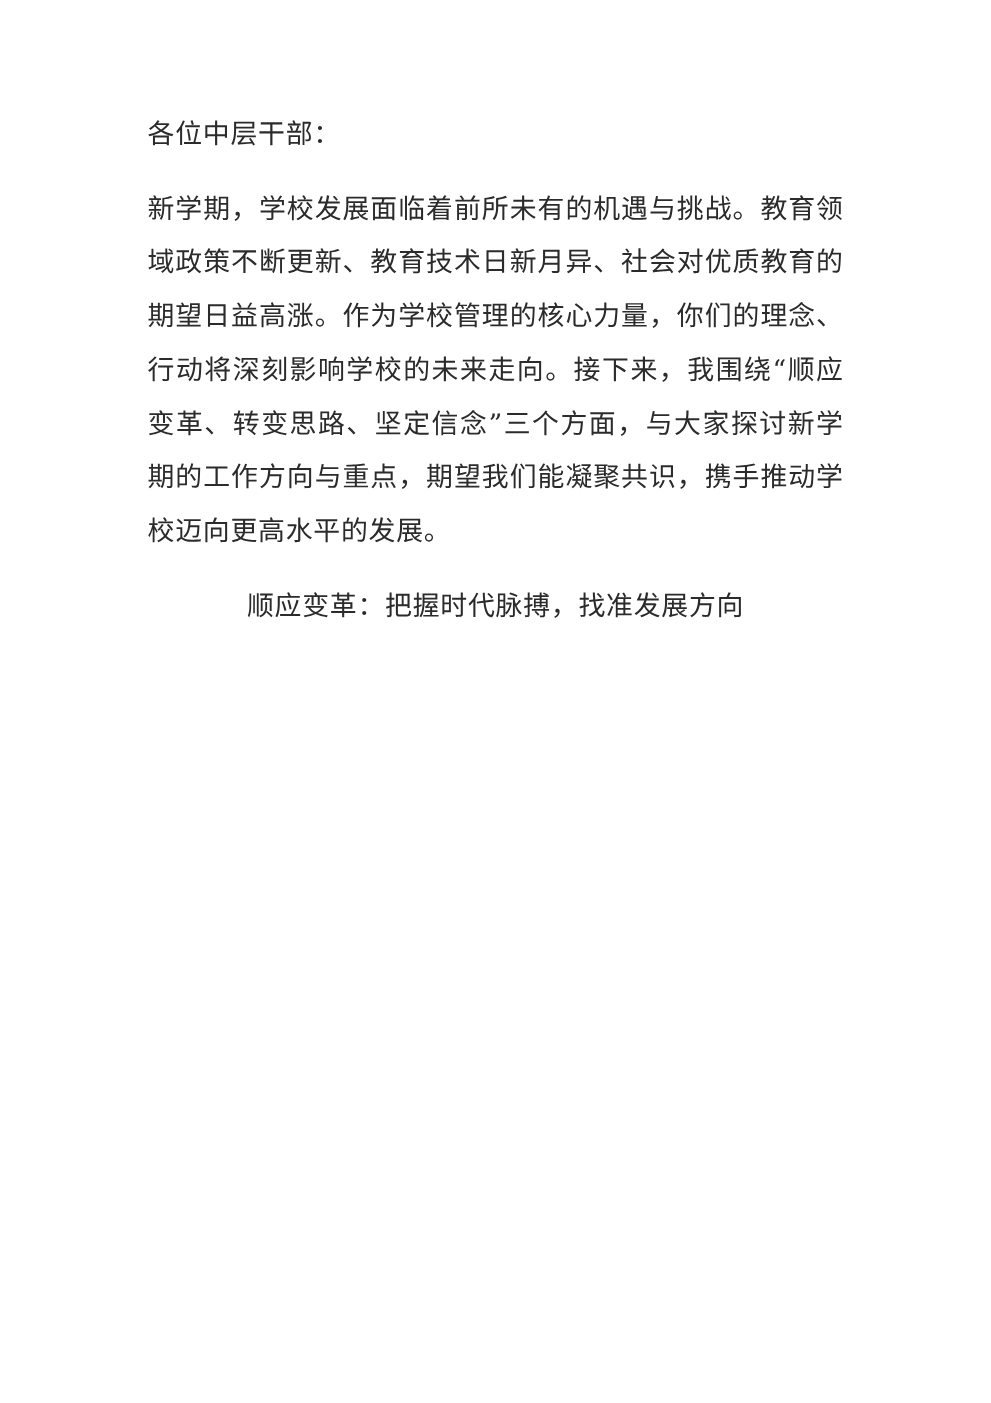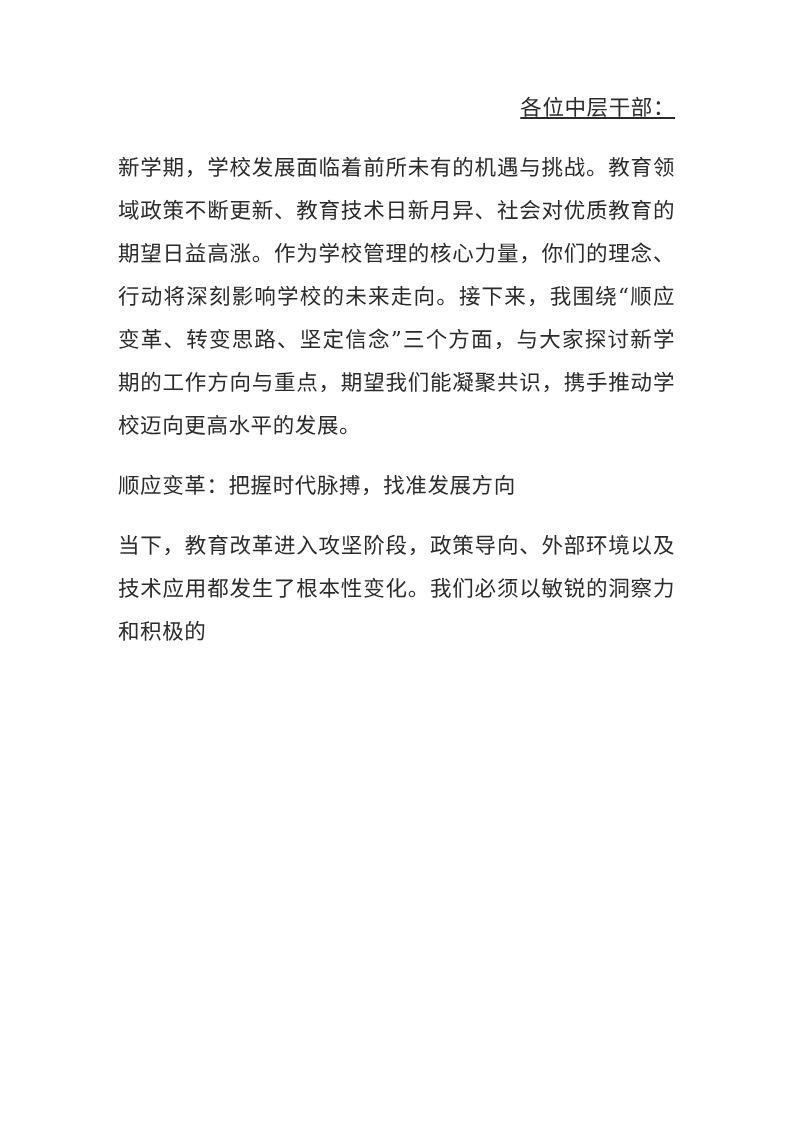--- a/index.html
+++ b/index.html
@@ -38,37 +38,35 @@
     margin: 0 0 17px 0;
     word-break: break-all;
     -webkit-font-smoothing: antialiased;
   }
 
   .para:last-child {
     margin-bottom: 0;
   }
 
   .para.heading-line {
-    text-align: left;
+    text-align: center;
   }
 
   .para.short-line {
-    text-align: right;
-    text-decoration: underline;
+    text-align: left;
   }
 </style>
 </head>
 <body>
 
 <div class="page">
   <div class="doc-body">
 
     <p class="para short-line">各位中层干部：</p>
 
 
     <p class="para">新学期，学校发展面临着前所未有的机遇与挑战。教育领域政策不断更新、教育技术日新月异、社会对优质教育的期望日益高涨。作为学校管理的核心力量，你们的理念、行动将深刻影响学校的未来走向。接下来，我围绕“顺应变革、转变思路、坚定信念”三个方面，与大家探讨新学期的工作方向与重点，期望我们能凝聚共识，携手推动学校迈向更高水平的发展。</p>
 
     <p class="para heading-line">顺应变革：把握时代脉搏，找准发展方向</p>
 
-    <p class="para">当下，教育改革进入攻坚阶段，政策导向、外部环境以及技术应用都发生了根本性变化。我们必须以敏锐的洞察力和积极的</p>
 
   </div>
 </div>
 
 </body></html>

